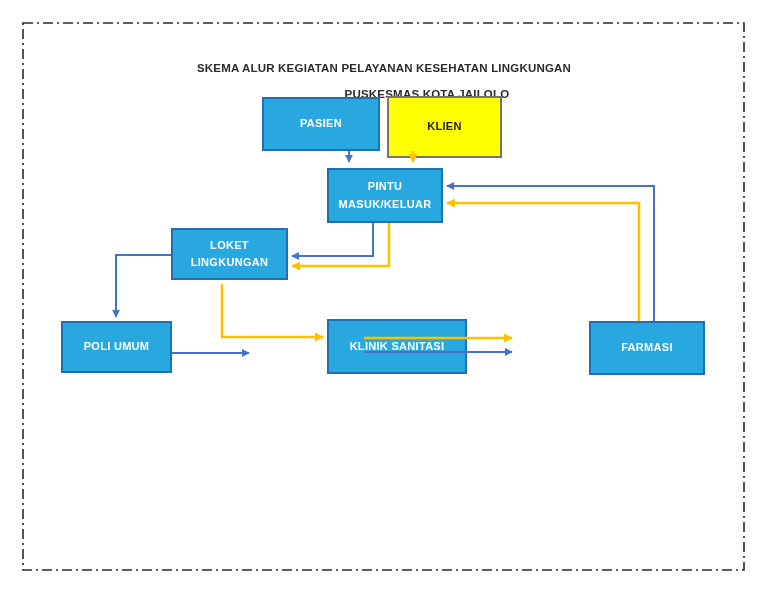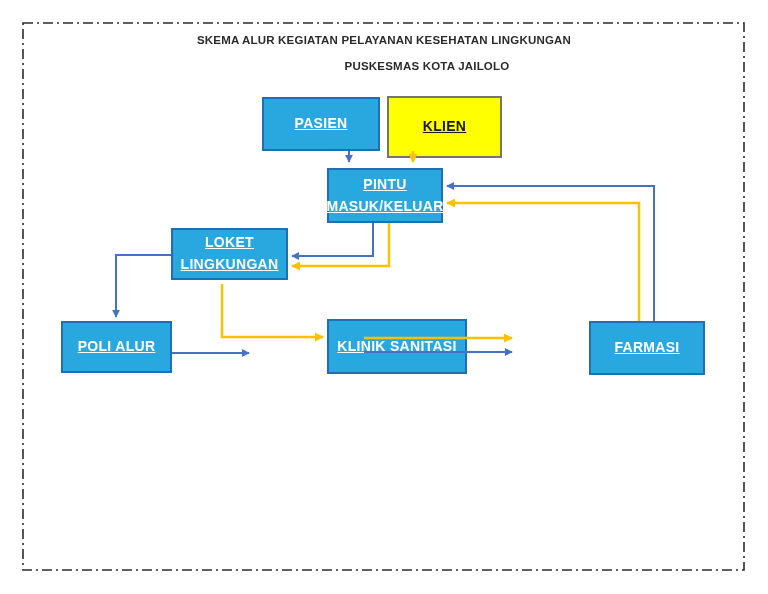--- a/index.html
+++ b/index.html
@@ -13,36 +13,36 @@
   }
   .title {
     position: absolute;
     left: 0;
     width: 100%;
     text-align: center;
     font-weight: bold;
     font-size: 11.5px;
     letter-spacing: 0.2px;
     color: var(--ink);
+    margin-top: 28px;
   }
   .title-1 { top: 34px; }
   .title-2 { top: 60px; padding-left: 43px; }
 
   .node {
     position: absolute;
     box-sizing: border-box;
     display: flex;
     flex-direction: column;
     align-items: center;
     justify-content: center;
     font-weight: bold;
-    font-size: 14px;
+    font-size: 11px;
     line-height: 1.55;
     letter-spacing: 0.3px;
-    text-decoration: underline;
   }
   .node.style-blue {
     background: var(--node-blue-fill);
     border: 2px solid var(--node-blue-border);
     color: var(--node-text-light);
   }
   .node.style-yellow {
     background: var(--node-yellow-fill);
     border: 2px solid var(--node-yellow-border);
     color: var(--node-text-dark);
@@ -87,21 +87,21 @@
       </div>
       <div class="node node-pintu-masuk-keluar style-blue">
         <span>PINTU</span>
         <span>MASUK/KELUAR</span>
       </div>
       <div class="node node-loket-pendaftaran style-blue">
         <span>LOKET</span>
         <span>LINGKUNGAN</span>
       </div>
       <div class="node node-poli-umum style-blue">
-        <span>POLI ALUR</span>
+        <span>POLI UMUM</span>
       </div>
       <div class="node node-klinik-sanitasi style-blue">
         <span>KLINIK SANITASI</span>
       </div>
       <div class="node node-farmasi style-blue">
         <span>FARMASI</span>
       </div>
     </div>
 
   <svg class="overlay" viewBox="0 0 768 594" xmlns="http://www.w3.org/2000/svg">

